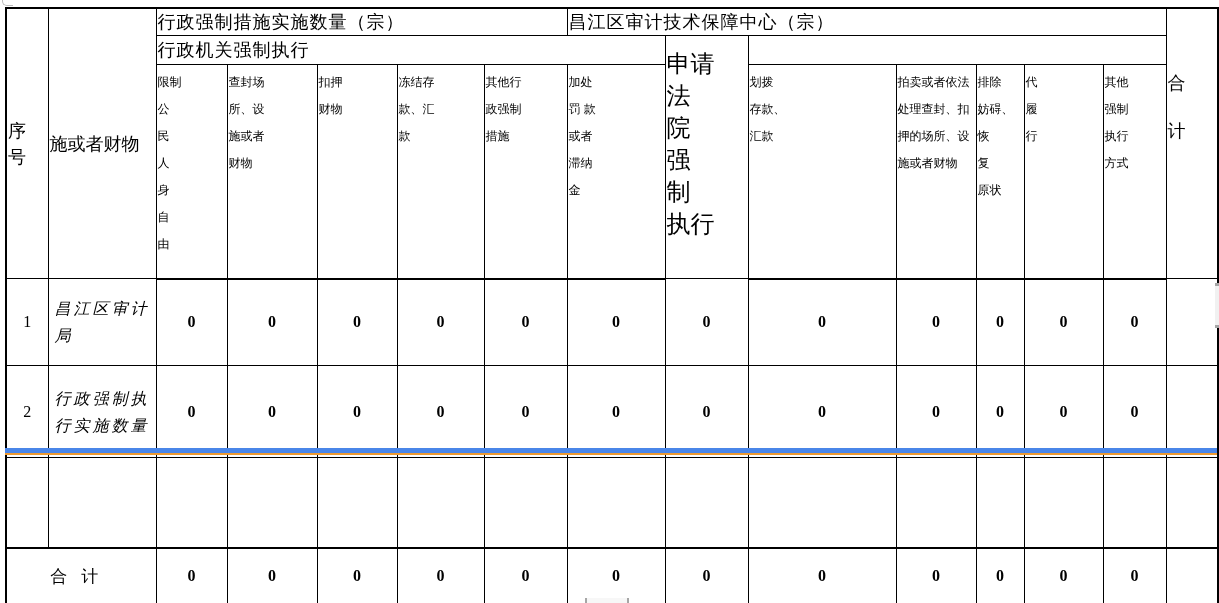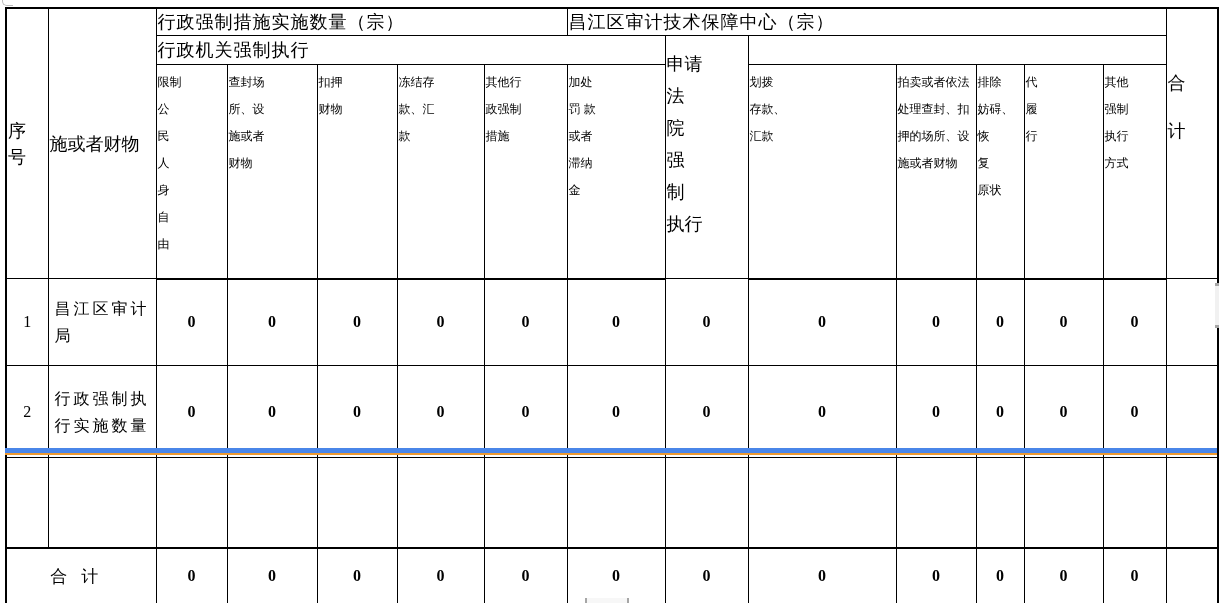--- a/index.html
+++ b/index.html
@@ -52,37 +52,38 @@
     vertical-align: top;
     padding-top: 4px;
     line-height: 27px;
     font-size: 12px;
   }
   .court-h {
     white-space: pre-line;
     vertical-align: top;
     padding-top: 12px;
     line-height: 32px;
-    font-size: 18px;
+    font-size: 24px;
   }
   .grand-h {
     white-space: pre-line;
     vertical-align: top;
     padding-top: 50px;
     line-height: 48px;
     font-size: 18px;
   }
   td { font-family: "Liberation Serif", serif; font-size: 16px; vertical-align: middle; }
   td.num { text-align: center; }
   td.val { text-align: center; font-weight: bold; font-size: 16px; }
   td.unit {
     text-align: justify;
     padding: 16px 6px;
     letter-spacing: 3px;
     line-height: 27px;
+    font-style: italic;
   }
   td.tlabel {
     text-align: center;
     letter-spacing: 14px;
     font-size: 17px;
   }
   
   .sel-line { position: absolute; left: 5px; top: 448px; width: 1212px; height: 7px; }
   .sel-blue   { width: 100%; height: 5px; }
   .sel-orange { width: 100%; height: 2px; }

